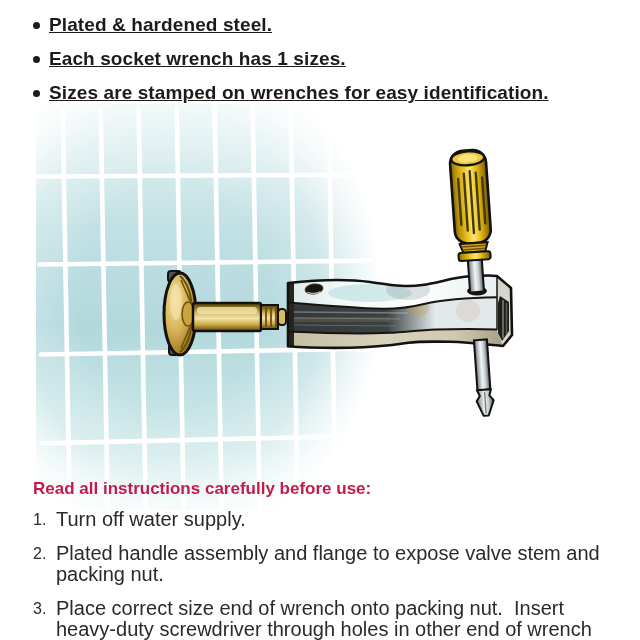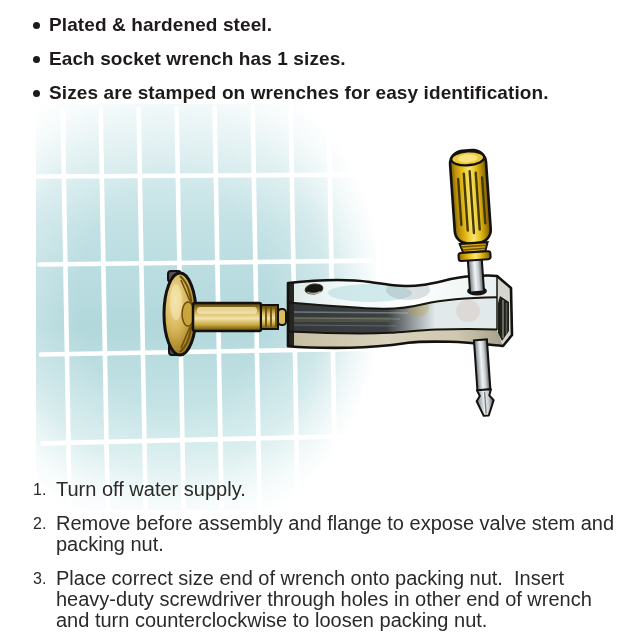--- a/index.html
+++ b/index.html
@@ -12,20 +12,21 @@
   
   .bullets { position:absolute; left:33px; top:14px; z-index:2; }
   .bullet-row { display:flex; align-items:flex-start; margin-bottom:13px; }
   .bullet-dot {
     width:7px; height:7px; border-radius:50%; background:#1d1a19;
     margin:8px 9px 0 0; flex:none;
   }
   .bullet-text {
     font-size:19px; font-weight:bold; color:#1d1a19; line-height:21px;
     letter-spacing:0.1px;
+    text-decoration:underline;
   }
 
   
   .instructions { position:absolute; left:33px; top:479px; width:592px; z-index:2; }
   .inst-heading {
     font-size:17px; font-weight:bold; color:#c31b4a; margin-bottom:10px;
     line-height:20px;
   }
   .step { display:flex; margin-bottom:13px; }
   .step-num {
@@ -232,27 +233,28 @@
       <span class="bullet-dot"></span>
       <span class="bullet-text">Each socket wrench has 1 sizes.</span>
     </div>
     <div class="bullet-row">
       <span class="bullet-dot"></span>
       <span class="bullet-text">Sizes are stamped on wrenches for easy identification.</span>
     </div>
   </div>
 
   <div class="instructions">
+    <div class="inst-heading">Read all instructions carefully before use:</div>
     <div class="step">
       <span class="step-num">1.</span>
       <span class="step-text">Turn off water supply.</span>
     </div>
     <div class="step">
       <span class="step-num">2.</span>
-      <span class="step-text">Remove before assembly and flange to expose valve stem and packing nut.</span>
+      <span class="step-text">Plated handle assembly and flange to expose valve stem and packing nut.</span>
     </div>
     <div class="step">
       <span class="step-num">3.</span>
       <span class="step-text">Place correct size end of wrench onto packing nut.  Insert heavy-duty screwdriver through holes in other end of wrench and turn counterclockwise to loosen packing nut.</span>
     </div>
   </div>
 
 </div>
 
 </body></html>

